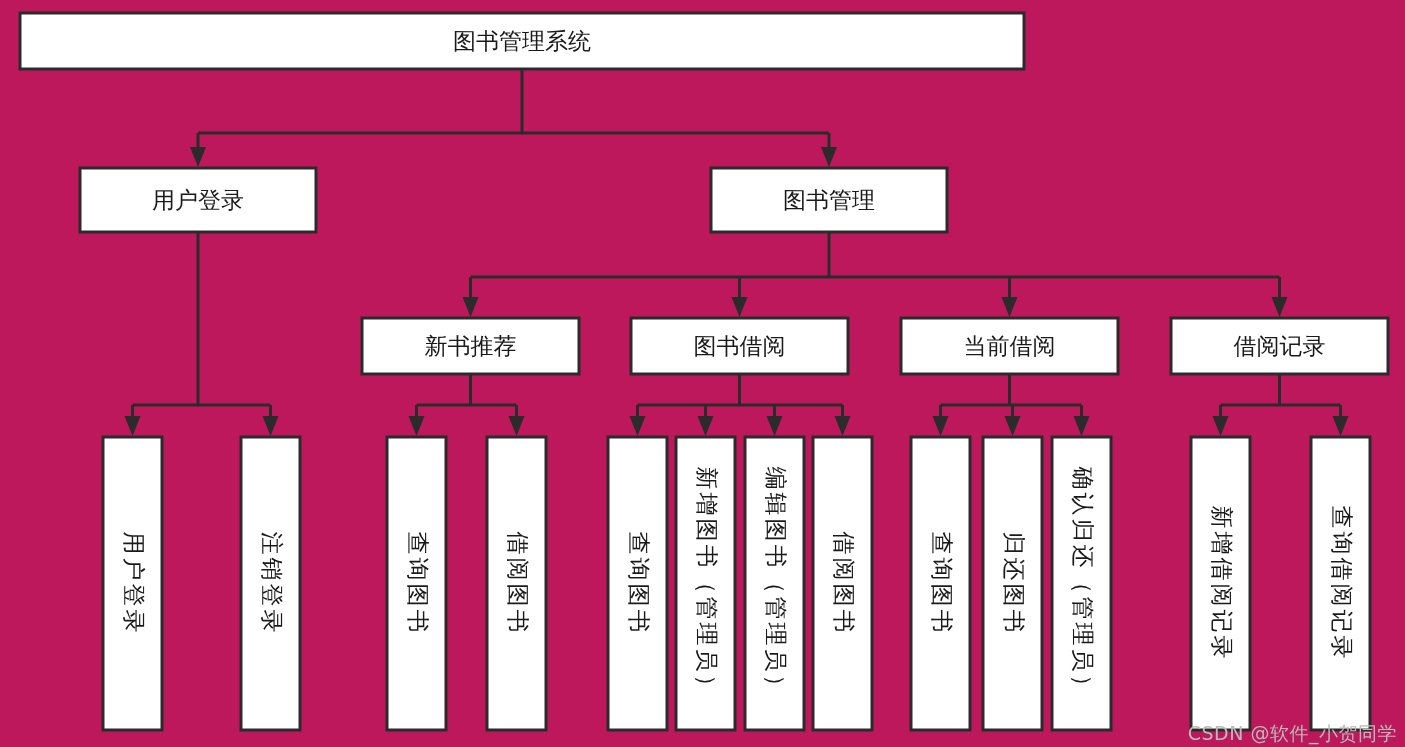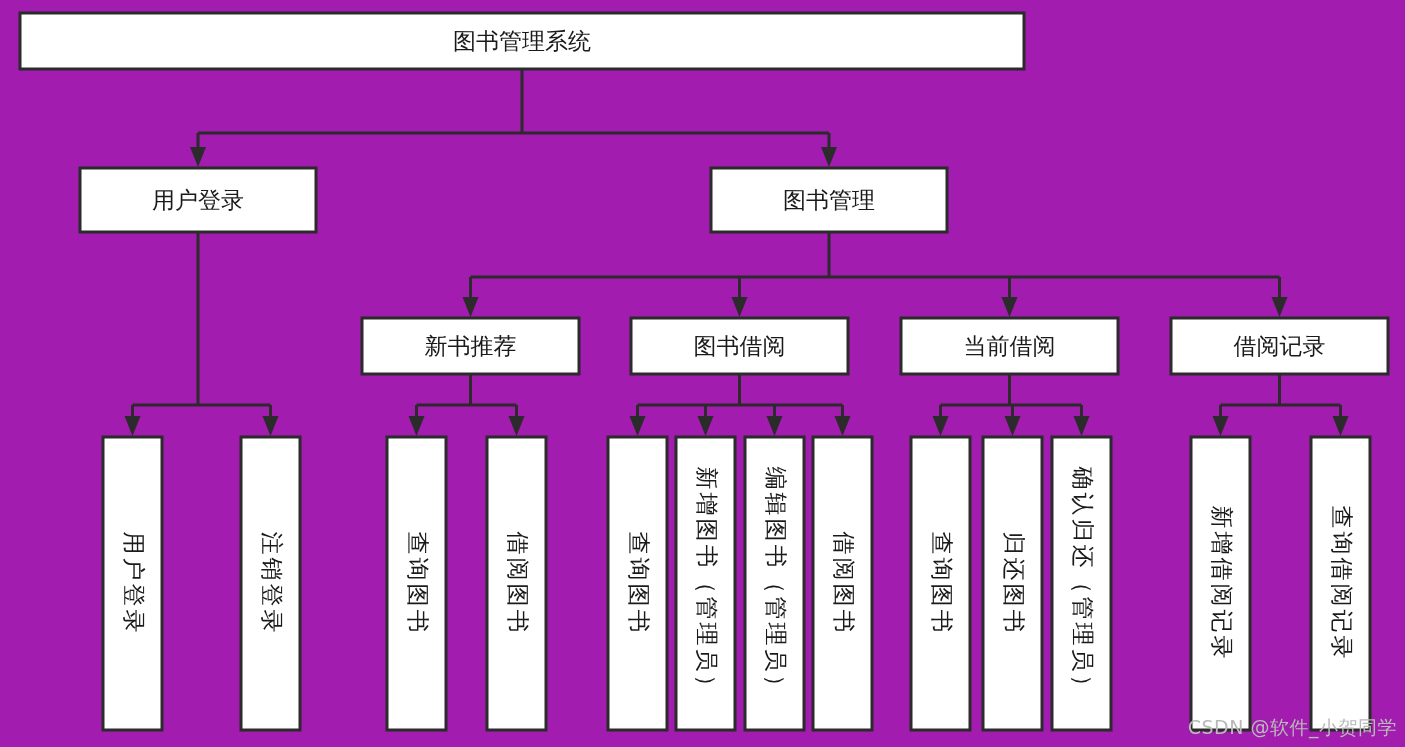--- a/index.html
+++ b/index.html
@@ -7,21 +7,21 @@
     padding: 0;
     background: #ffffff;
   }
   body {
     font-family: "DejaVu Sans", "Liberation Sans", sans-serif;
   }
   #canvas {
     position: relative;
     width: 1405px;
     height: 747px;
-    background: #a21caf;
+    background: #be185d;
     overflow: hidden;
   }
   svg#diagram {
     position: absolute;
     left: 0;
     top: 0;
     width: 1405px;
     height: 747px;
   }
   .node-rect {
@@ -51,21 +51,21 @@
     font-family: "DejaVu Sans", "Liberation Sans", sans-serif;
     font-size: 23px;
     fill: #1a1a1a;
     text-anchor: middle;
     dominant-baseline: middle;
     white-space: pre;
   }
   .watermark {
     position: absolute;
     right: 8px;
-    bottom: 6px;
+    bottom: 0;
     font-family: "DejaVu Sans", "Liberation Sans", sans-serif;
     font-size: 19px;
     color: #b9b9b9;
     letter-spacing: 0.5px;
     pointer-events: none;
     user-select: none;
     white-space: pre;
   }
 </style>
 </head>

